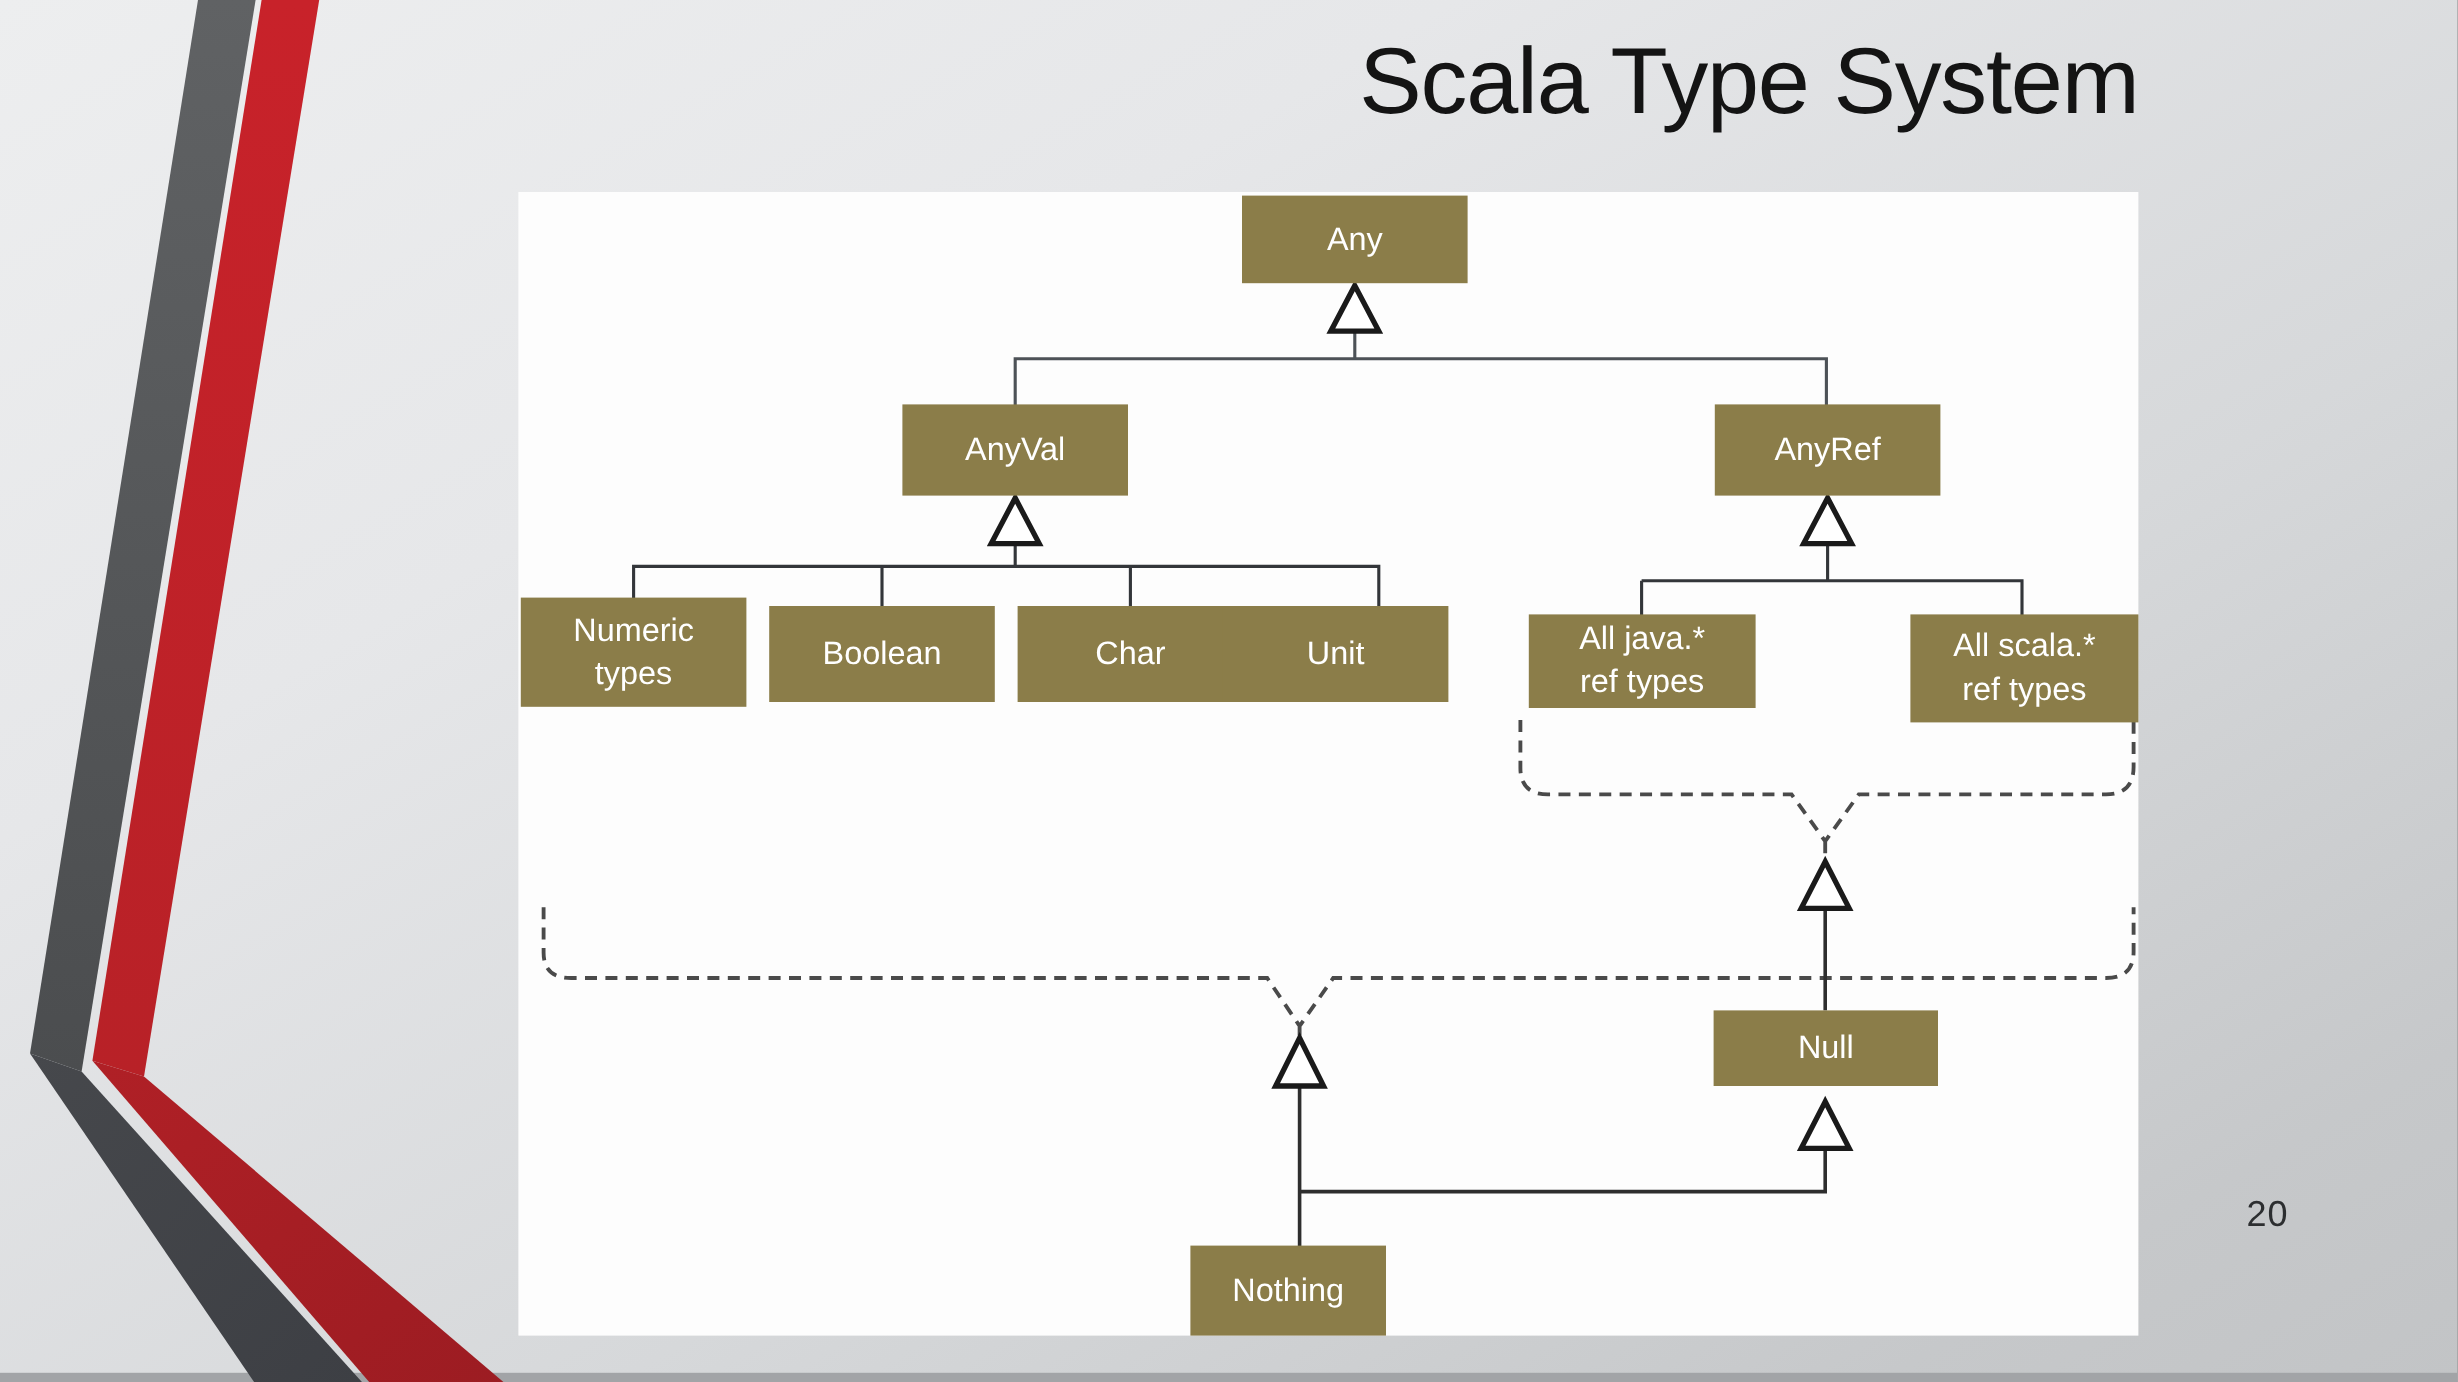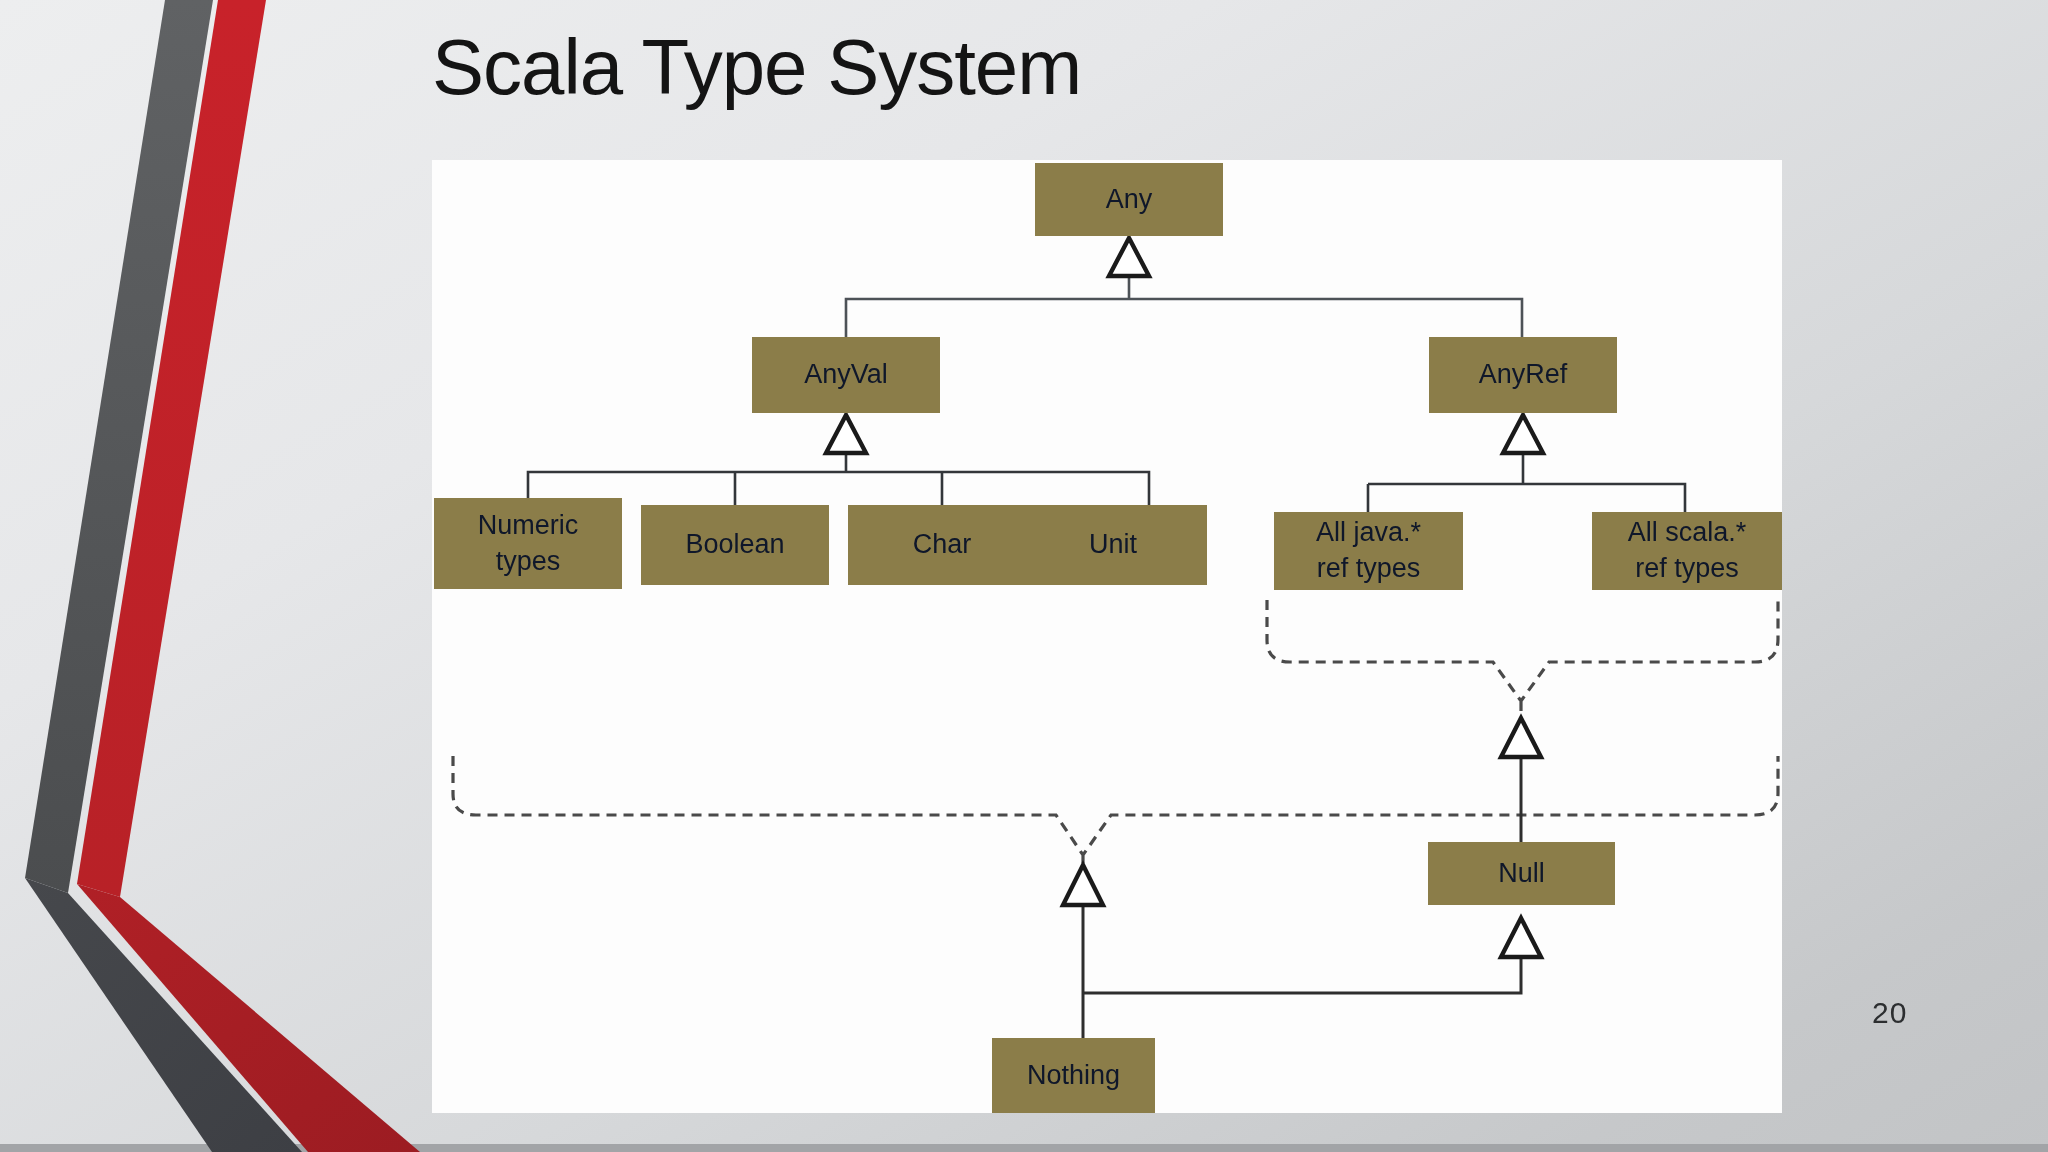--- a/index.html
+++ b/index.html
@@ -14,33 +14,33 @@
     position:absolute;left:0;bottom:0;width:100%;height:8px;
     background:#a2a4a7;
   }
   .stripes{position:absolute;left:0;top:0;}
   .panel{
     position:absolute;left:432px;top:160px;width:1350px;height:953px;
     background:#fdfdfd;
   }
   .title{
     position:absolute;left:432px;top:22px;width:1350px;
-    text-align:left;
+    text-align:right;
     font-size:78px;font-weight:300;letter-spacing:-1px;
     color:#141414;
   }
   .page-number{
     position:absolute;left:1872px;top:996px;width:60px;
     font-size:30px;color:#2c2e30;letter-spacing:1px;
   }
   .connectors{position:absolute;left:0;top:0;}
   .node{
     position:absolute;
     background:#8b7d49;
-    color:#0f172a;
+    color:#ffffff;
     display:flex;align-items:center;justify-content:center;
     text-align:center;
     font-size:27px;line-height:1.32;
     padding:0 28px;box-sizing:border-box;
   }
 </style>
 </head>
 <body>
 
 <div class="slide">
@@ -111,20 +111,20 @@
     <div class="node" style="left:2px;top:338px;width:188px;height:91px;">Numeric types</div>
 
     <div class="node" style="left:209px;top:345px;width:188px;height:80px;">Boolean</div>
 
     <div class="node" style="left:416px;top:345px;width:188px;height:80px;">Char</div>
 
     <div class="node" style="left:587px;top:345px;width:188px;height:80px;">Unit</div>
 
     <div class="node" style="left:842px;top:352px;width:189px;height:78px;">All java.* ref types</div>
 
-    <div class="node" style="left:1160px;top:352px;width:190px;height:78px;">All scala.* ref types</div>
+    <div class="node" style="left:1160px;top:352px;width:190px;height:90px;">All scala.* ref types</div>
 
     <div class="node" style="left:996px;top:682px;width:187px;height:63px;">Null</div>
 
     <div class="node" style="left:560px;top:878px;width:163px;height:75px;">Nothing</div>
 
   </div>
 </div>
 
 </body></html>

